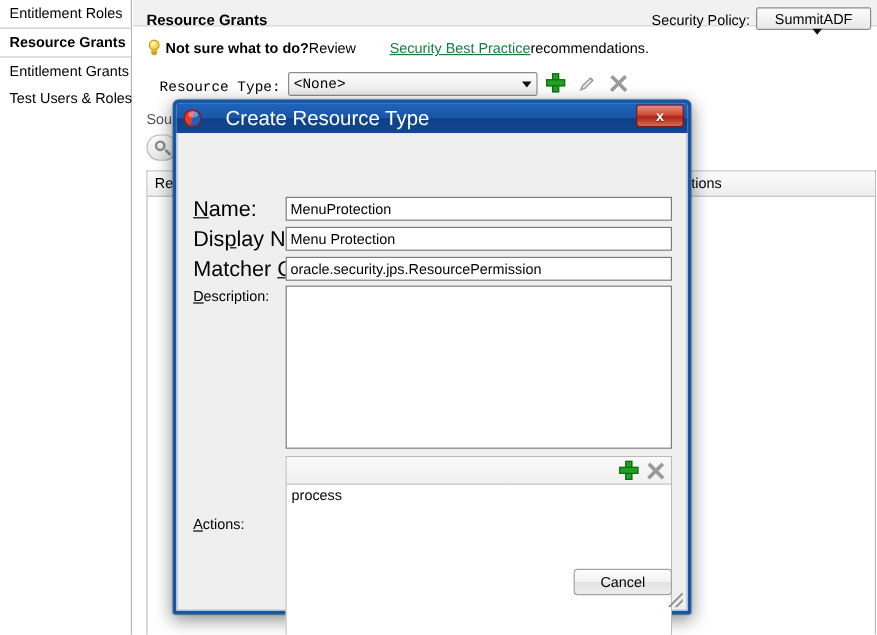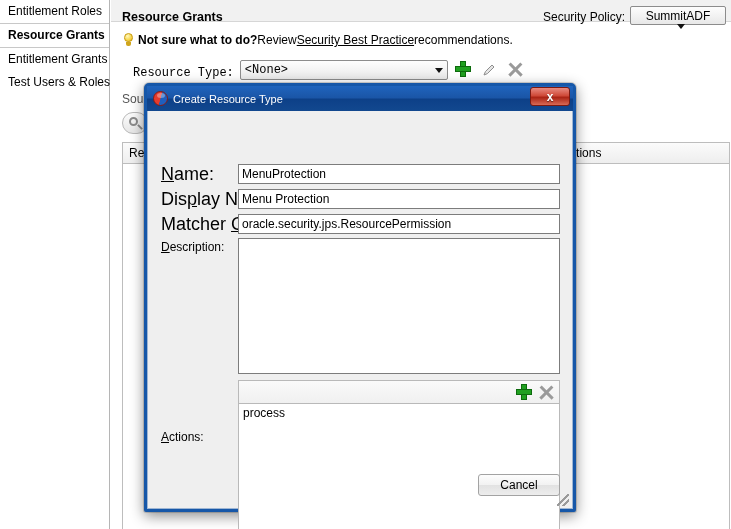--- a/index.html
+++ b/index.html
@@ -112,21 +112,22 @@
   .bulb u {
     position: absolute;
     left: 4px; top: 9px;
     width: 5px; height: 4px;
     background: #cfa51c;
     border-radius: 0 0 2px 2px;
   }
   #hint b { font-weight: bold; }
   #hint .rest { font-weight: normal; }
   #hint a {
-    color: #000000;
+    color: #15803d;
+    margin-left: 28px;
   }
 
   
   #rt-row {
     position: absolute;
     left: 22px; top: 60px;
     display: flex;
     align-items: flex-end;
     font-family: Liberation Mono, monospace;
   }
@@ -311,22 +312,22 @@
   #dlg-icon::after {
     content: "";
     position: absolute;
     left: 3px; top: 1px;
     width: 8px; height: 5px;
     border-radius: 50%;
     background: rgba(255,255,255,0.35);
   }
   #dlg-title-text {
     color: #ffffff;
-    font-size: 11px;
-    margin-left: 5px;
+    font-size: 17px;
+    margin-left: 20px;
     white-space: nowrap;
   }
   #dlg-close {
     position: absolute;
     right: 3px; top: 1px;
     width: 40px; height: 19px;
     border: 1px solid #7a1a12;
     border-radius: 3px;
     background: linear-gradient(#e88b80 0%, #cf4a38 45%, #ab2414 55%, #d86a56 100%);
     color: #fff;

